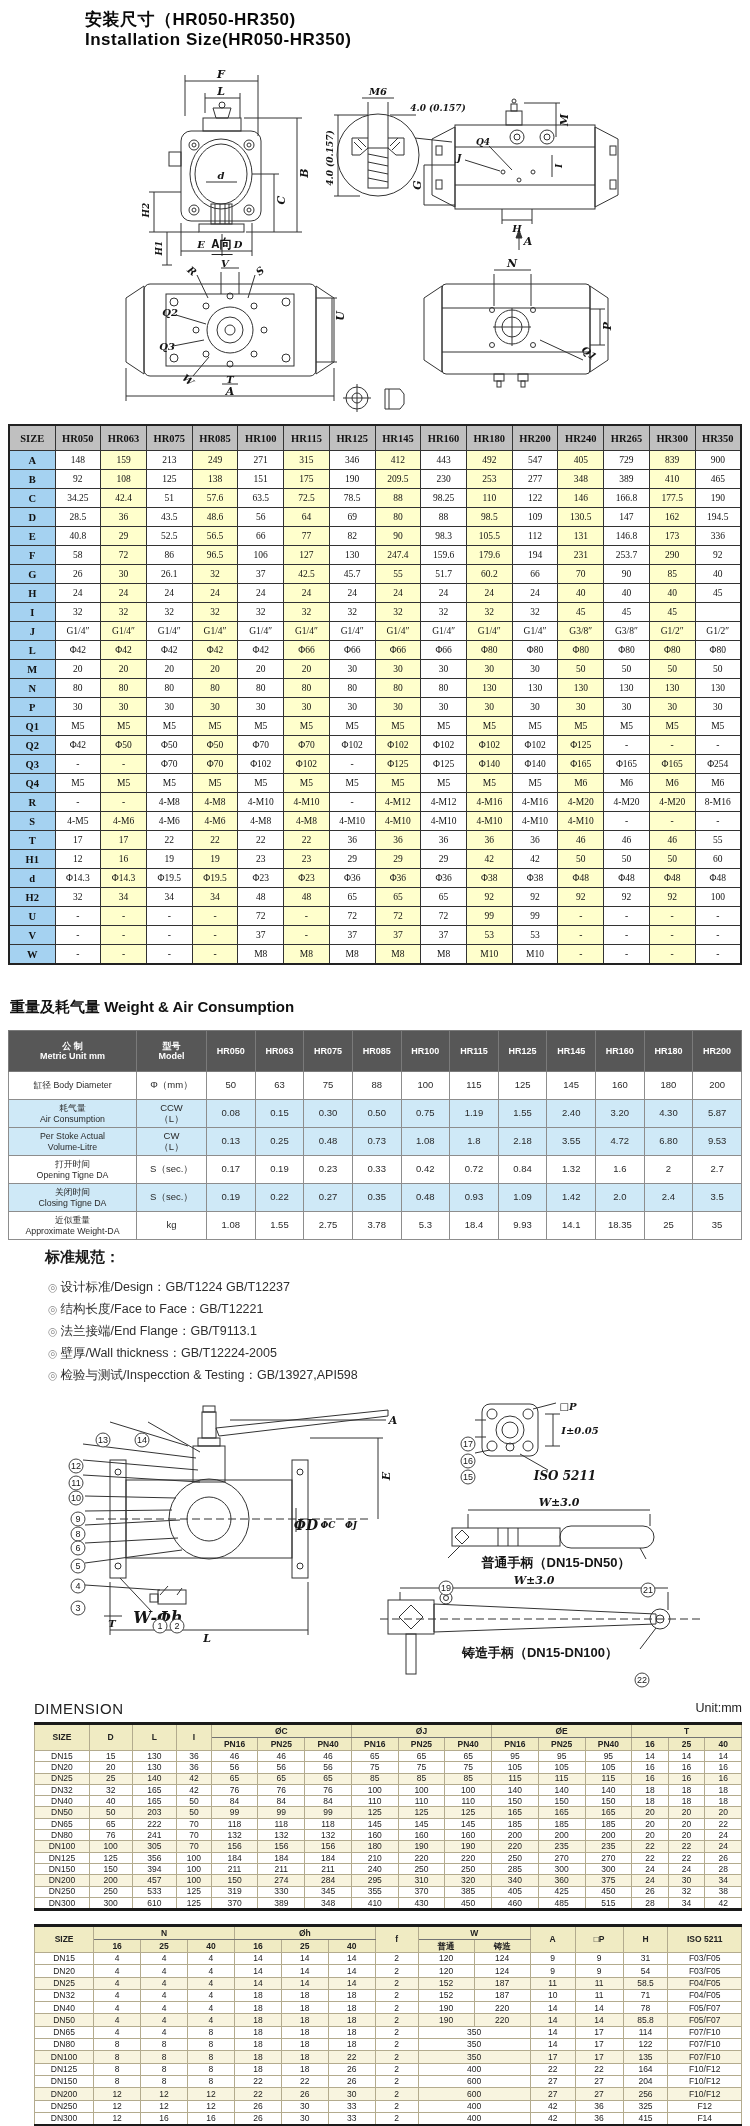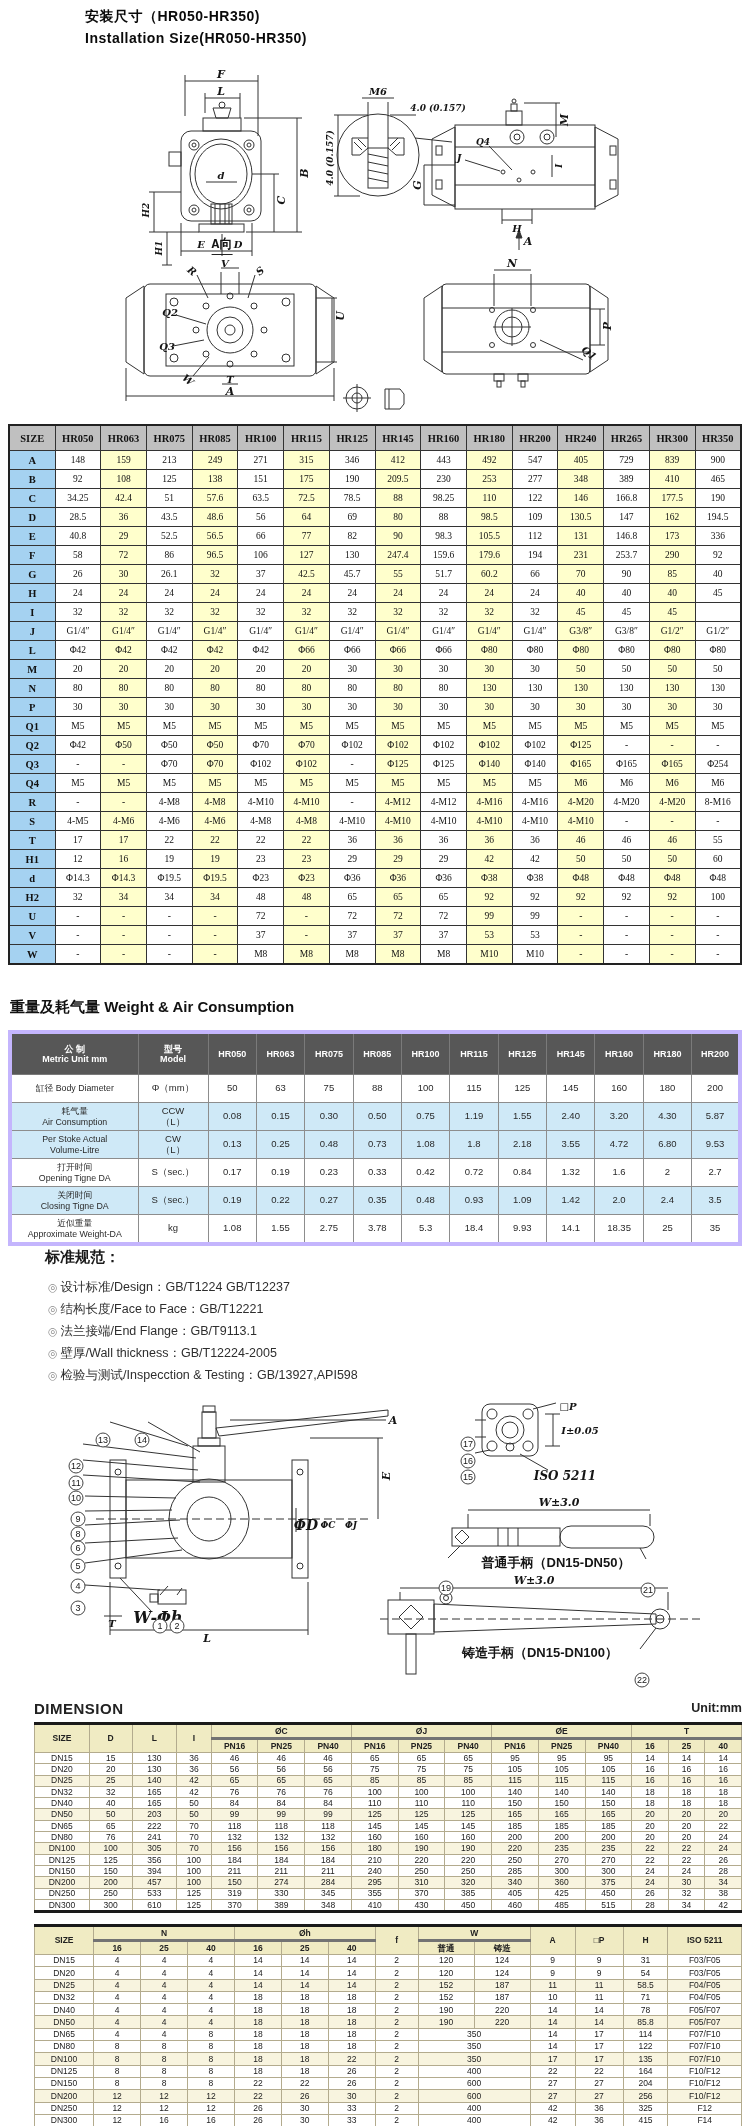--- a/index.html
+++ b/index.html
@@ -1,60 +1,60 @@
 <!DOCTYPE html>
 <html><head>
 <meta charset="utf-8">
 <style>
   html,body{margin:0;padding:0;background:#fff;}
   .page{position:relative;width:750px;height:2126px;background:#fff;overflow:hidden;
         font-family:"Liberation Sans","DejaVu Sans",sans-serif;color:#111;}
-  .title{position:absolute;left:85px;font-size:14px;font-weight:bold;color:#0a0a0a;letter-spacing:0.5px;}
+  .title{position:absolute;left:85px;font-size:17px;font-weight:bold;color:#0a0a0a;letter-spacing:0.5px;}
   .fig{position:absolute;left:0;width:750px;}
   .fig svg{position:absolute;left:0;top:0;}
   .dl{position:absolute;font-family:"DejaVu Serif",serif;font-style:italic;font-weight:bold;
       font-size:11px;color:#151515;white-space:nowrap;transform:translate(-50%,-50%);}
   .dl.av{font-style:normal;font-family:"Liberation Sans",sans-serif;font-size:13px;
          border-bottom:1.5px solid #222;padding-bottom:1px;}
   .dl.cap{font-style:normal;font-family:"Liberation Sans",sans-serif;font-size:13px;font-weight:bold;}
   .dl.balloon{font-style:normal;font-family:"Liberation Sans",sans-serif;font-size:9px;font-weight:normal;
       border:1px solid #444;border-radius:50%;width:13px;height:13px;line-height:13px;text-align:center;background:#fff;margin-top:24px;}
   
   table{border-collapse:collapse;table-layout:fixed;}
   .sizetbl{position:absolute;left:8px;top:424px;width:734px;border:2px solid #222;
            font-family:"Liberation Serif","DejaVu Serif",serif;}
   .sizetbl th,.sizetbl td{border:1px solid #333;text-align:center;padding:0;font-size:9.5px;height:18px;
            overflow:hidden;white-space:nowrap;}
   .sizetbl thead th{background:#c0c0c0;font-size:10.5px;font-weight:bold;height:24px;}
   .sizetbl td.y{background:#ffffcc;}
   .sizetbl th.rl{background:#a5d2f1;font-weight:bold;font-size:10.5px;}
   
   .wtitle{position:absolute;left:10px;top:998px;font-size:15px;font-weight:600;color:#111;}
-  .wtbl{position:absolute;left:8px;top:1030px;width:734px;border:4px solid #c4b5fd;
+  .wtbl{position:absolute;left:8px;top:1030px;width:734px;border:1px solid #c4b5fd;
         font-family:"Liberation Sans",sans-serif;}
   .wtbl th,.wtbl td{border:1px solid #8d8d8d;text-align:center;padding:0;font-size:9.5px;height:27px;
         color:#2a2a2a;line-height:1.15;}
   .wtbl thead th{background:#575757;color:#fff;font-size:9px;font-weight:bold;height:40px;border:1px solid #7a7a7a;}
   .wtbl tr.tint td{background:#cfe9f7;}
   .wtbl td.lb{font-size:8.8px;}
   
   .stdtitle{position:absolute;left:45px;top:1248px;font-size:15px;font-weight:bold;color:#1a1a1a;}
   .stdlist{position:absolute;left:48px;top:1276px;list-style:none;margin:0;padding:0;}
   .stdlist li{font-size:12.5px;color:#2e2e2e;height:22px;line-height:22px;white-space:nowrap;}
   .stdlist .bl{color:#8a8a8a;margin-right:3px;font-size:11px;}
   
-  .dimhead{position:absolute;left:34px;top:1700px;width:708px;font-weight:bold;}
+  .dimhead{position:absolute;left:34px;top:1700px;width:708px;}
   .dimhead .dt{font-size:15px;color:#222;letter-spacing:0.5px;}
   .dimhead .un{position:absolute;right:0;top:1px;font-size:12.5px;color:#222;}
   .dimtbl{position:absolute;left:34px;width:708px;border-top:3px solid #1a1a1a;border-bottom:3px solid #1a1a1a;
           font-family:"Liberation Sans",sans-serif;}
   .dimtbl th,.dimtbl td{border:1px solid #b3ab8e;text-align:center;padding:0;font-size:8.5px;
           line-height:1;color:#222;overflow:hidden;white-space:nowrap;}
   .dimtbl thead th{background:#f0ebc3;font-weight:bold;height:12px;}
-  .dimtbl thead th.grp{border-bottom:3px solid #737373;}
+  .dimtbl thead th.grp{border-bottom:1px solid #737373;}
   .dimtbl tbody td{height:10.3px;background:#fff;}
   #dim-table-2 tbody td{height:11.3px;}
   .dimtbl tr.tint td{background:#f8f4df;}
 </style>
 </head>
 <body>
 
 <div class="page">
 
   <div class="title" style="top:8px">安装尺寸（HR050-HR350)</div>

